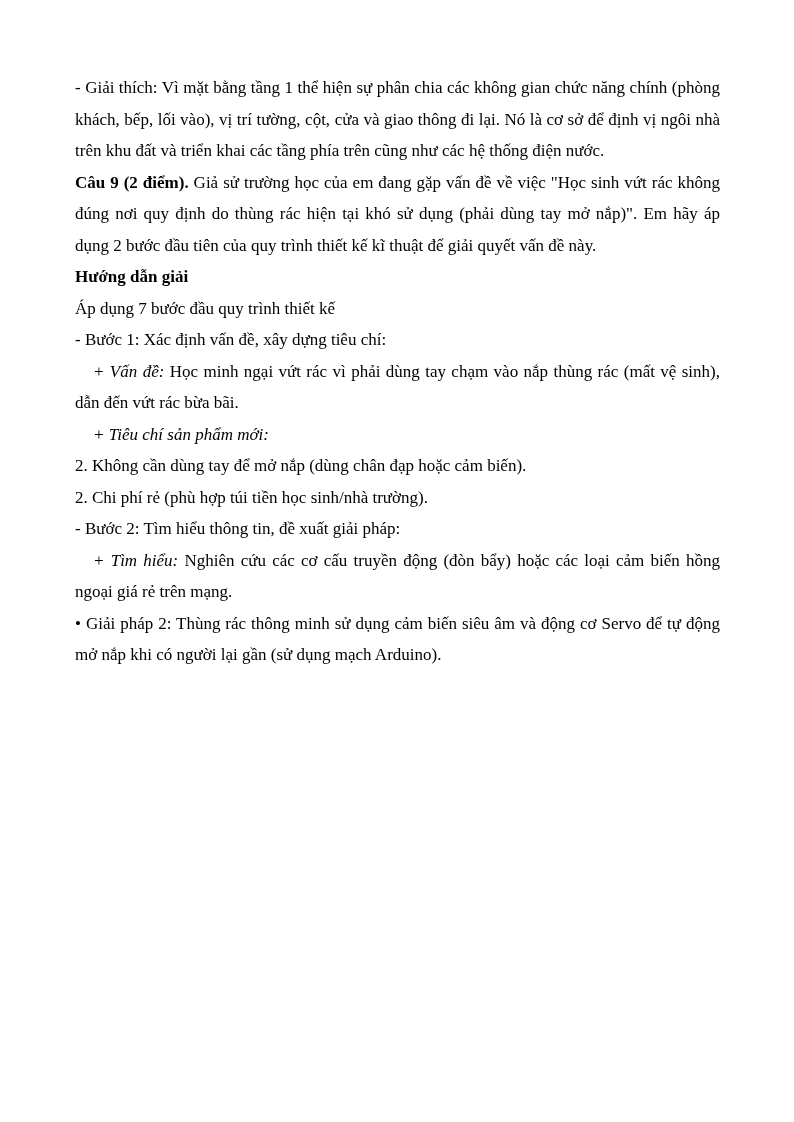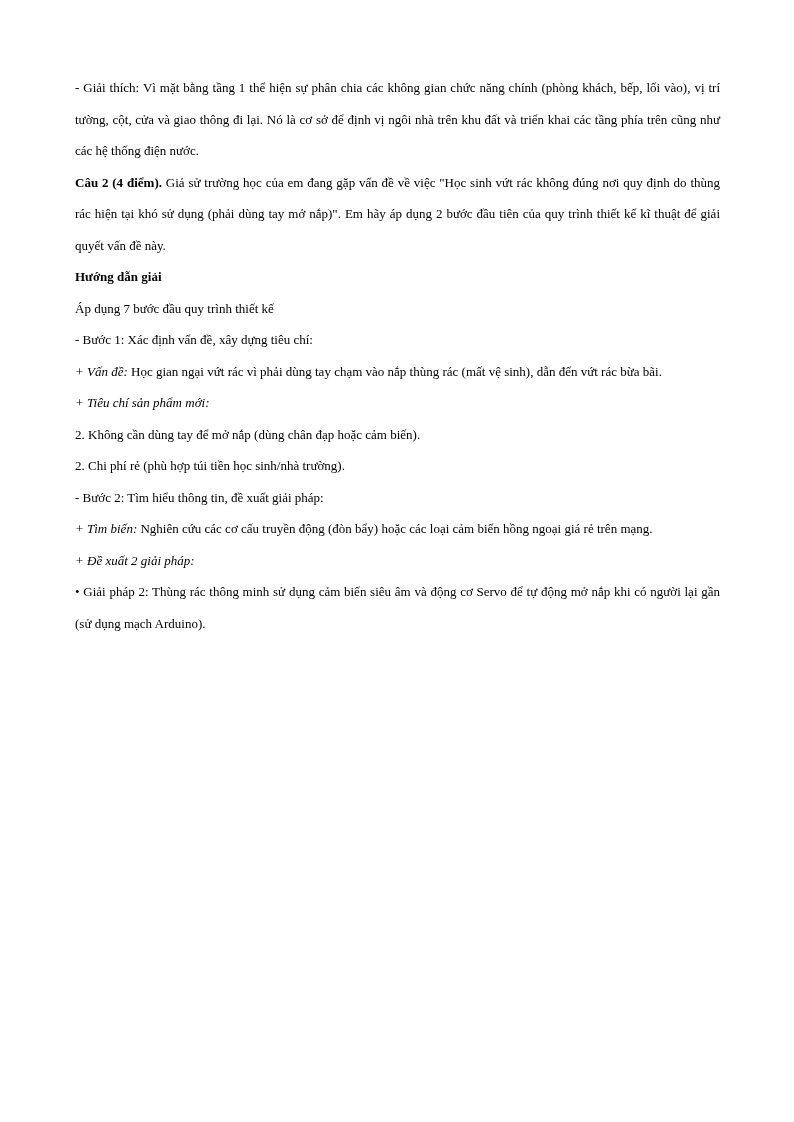--- a/index.html
+++ b/index.html
@@ -9,45 +9,44 @@
   }
   .page {
     position: relative;
     width: 794px;
     height: 1122px;
     margin: 0 auto;
     background: #ffffff;
     box-sizing: border-box;
     padding: 72px 74px 0 75px;
     font-family: "Liberation Serif", "DejaVu Serif", serif;
-    font-size: 13px;
+    font-size: 17px;
     line-height: 31.5px;
     color: #000000;
     overflow: hidden;
   }
   .para {
     margin: 0;
     padding: 0;
     text-align: justify;
   }
   .bold { font-weight: bold; }
-  .italic { font-style: italic; }
+  .italic { font-style: italic; margin-left: 18px; }
 </style>
 </head>
 <body>
 
 <div class="page">
   <div>
       <p class="para"><span>- Giải thích: Vì mặt bằng tầng 1 thể hiện sự phân chia các không gian chức năng chính (phòng khách, bếp, lối vào), vị trí tường, cột, cửa và giao thông đi lại. Nó là cơ sở để định vị ngôi nhà trên khu đất và triển khai các tầng phía trên cũng như các hệ thống điện nước.</span></p>
-      <p class="para"><span class="bold">Câu 2 (4 điểm).</span><span> Giả sử trường học của em đang gặp vấn đề về việc "Học sinh vứt rác không đúng nơi quy định do thùng rác hiện tại khó sử dụng (phải dùng tay mở nắp)". Em hãy áp dụng 2 bước đầu tiên của quy trình thiết kế kĩ thuật để giải quyết vấn đề này.</span></p>
+      <p class="para"><span class="bold">Câu 9 (2 điểm).</span><span> Giả sử trường học của em đang gặp vấn đề về việc "Học sinh vứt rác không đúng nơi quy định do thùng rác hiện tại khó sử dụng (phải dùng tay mở nắp)". Em hãy áp dụng 2 bước đầu tiên của quy trình thiết kế kĩ thuật để giải quyết vấn đề này.</span></p>
       <p class="para"><span class="bold">Hướng dẫn giải</span></p>
       <p class="para"><span>Áp dụng 7 bước đầu quy trình thiết kế</span></p>
       <p class="para"><span>- Bước 1: Xác định vấn đề, xây dựng tiêu chí:</span></p>
-      <p class="para"><span class="italic">+ Vấn đề:</span><span> Học gian ngại vứt rác vì phải dùng tay chạm vào nắp thùng rác (mất vệ sinh), dẫn đến vứt rác bừa bãi.</span></p>
+      <p class="para"><span class="italic">+ Vấn đề:</span><span> Học minh ngại vứt rác vì phải dùng tay chạm vào nắp thùng rác (mất vệ sinh), dẫn đến vứt rác bừa bãi.</span></p>
       <p class="para"><span class="italic">+ Tiêu chí sản phẩm mới:</span></p>
       <p class="para"><span>2. Không cần dùng tay để mở nắp (dùng chân đạp hoặc cảm biến).</span></p>
       <p class="para"><span>2. Chi phí rẻ (phù hợp túi tiền học sinh/nhà trường).</span></p>
       <p class="para"><span>- Bước 2: Tìm hiểu thông tin, đề xuất giải pháp:</span></p>
-      <p class="para"><span class="italic">+ Tìm biến:</span><span> Nghiên cứu các cơ cấu truyền động (đòn bẩy) hoặc các loại cảm biến hồng ngoại giá rẻ trên mạng.</span></p>
-      <p class="para"><span class="italic">+ Đề xuất 2 giải pháp:</span></p>
+      <p class="para"><span class="italic">+ Tìm hiểu:</span><span> Nghiên cứu các cơ cấu truyền động (đòn bẩy) hoặc các loại cảm biến hồng ngoại giá rẻ trên mạng.</span></p>
       <p class="para"><span>• Giải pháp 2: Thùng rác thông minh sử dụng cảm biến siêu âm và động cơ Servo để tự động mở nắp khi có người lại gần (sử dụng mạch Arduino).</span></p>
     </div>
 </div>
 
 </body></html>

